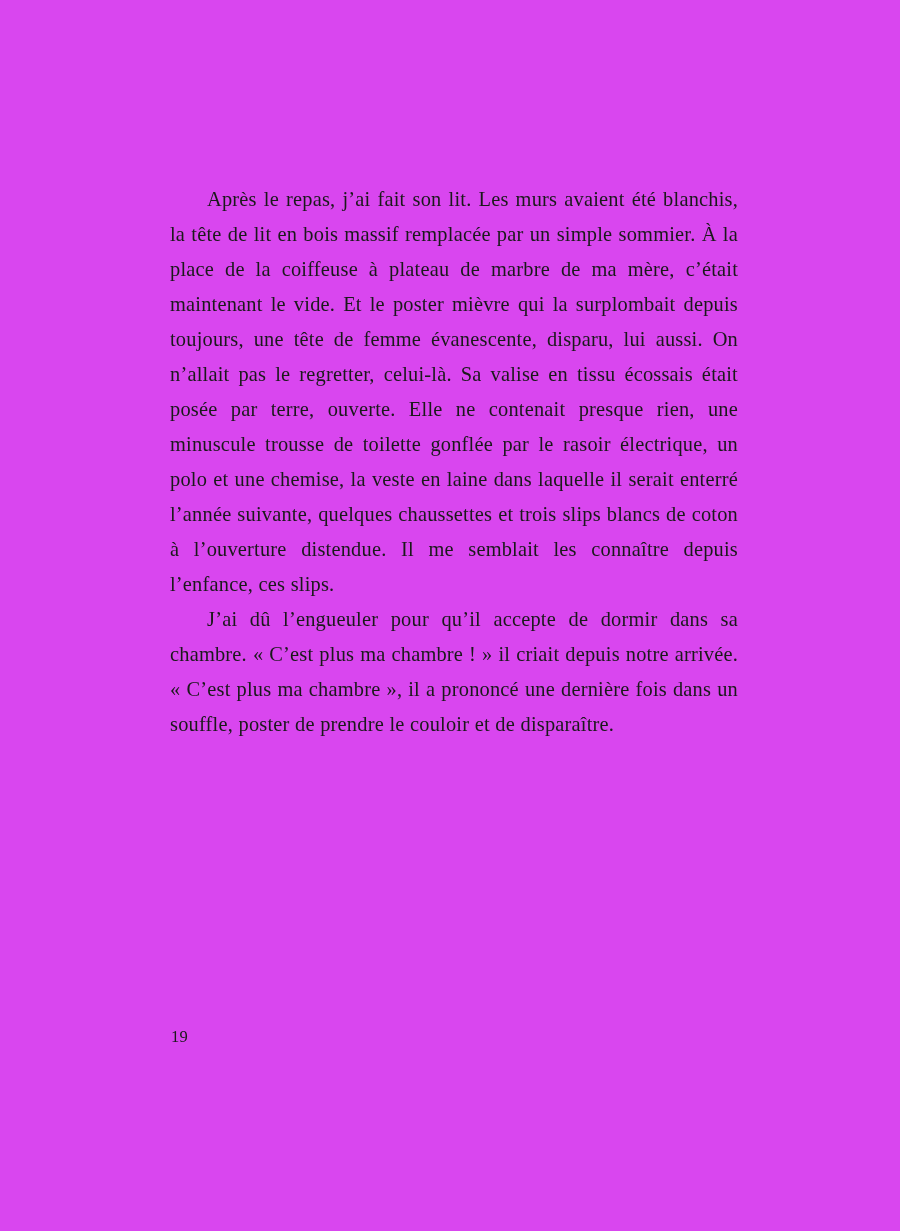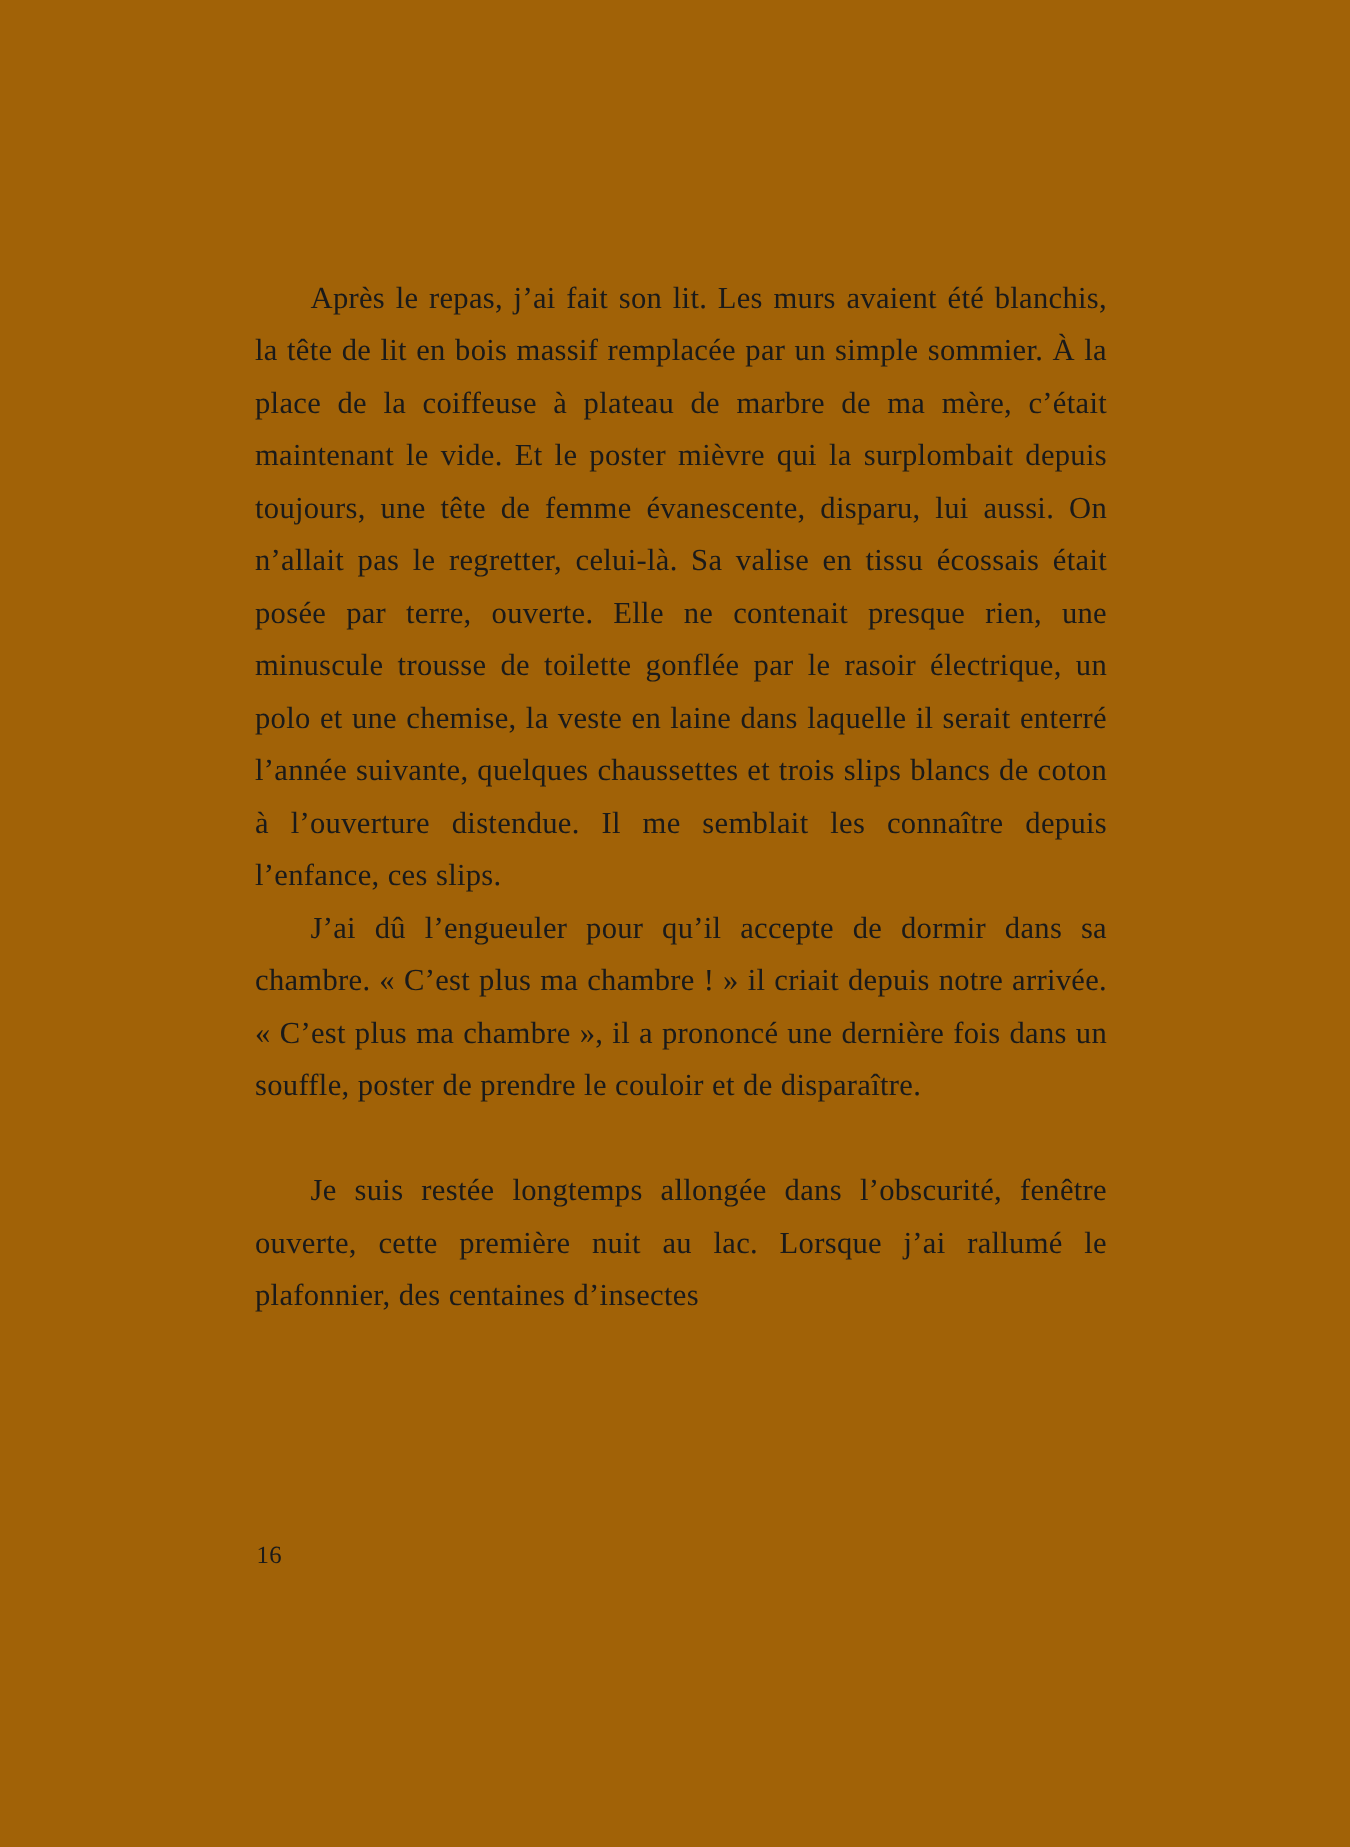--- a/index.html
+++ b/index.html
@@ -14,21 +14,21 @@
     position: relative;
     overflow: hidden;
     font-family: "Liberation Serif", "DejaVu Serif", serif;
     color: #1a1a1a;
     -webkit-font-smoothing: antialiased;
   }
 
   .page {
     position: absolute;
     inset: 0;
-    background: #a16207;
+    background: #d946ef;
   }
 
   .text-block {
     position: absolute;
     left: 170px;
     top: 182px;
     width: 568px;
   }
 
   .para {
@@ -62,19 +62,18 @@
 <body>
 
 <div class="page">
 
   <div class="text-block">
 
     <p class="para">Après le repas, j’ai fait son lit. Les murs avaient été blanchis, la tête de lit en bois massif remplacée par un simple sommier. À la place de la coiffeuse à plateau de marbre de ma mère, c’était maintenant le vide. Et le poster mièvre qui la surplombait depuis toujours, une tête de femme évanescente, disparu, lui aussi. On n’allait pas le regretter, celui-là. Sa valise en tissu écossais était posée par terre, ouverte. Elle ne contenait presque rien, une minuscule trousse de toilette gonflée par le rasoir électrique, un polo et une chemise, la veste en laine dans laquelle il serait enterré l’année suivante, quelques chaussettes et trois slips blancs de coton à l’ouverture distendue. Il me semblait les connaître depuis l’enfance, ces slips.</p>
 
     <p class="para">J’ai dû l’engueuler pour qu’il accepte de dormir dans sa chambre. « C’est plus ma chambre ! » il criait depuis notre arrivée. « C’est plus ma chambre », il a prononcé une dernière fois dans un souffle, poster de prendre le couloir et de disparaître.</p>
 
-    <p class="para spaced-before">Je suis restée longtemps allongée dans l’obscurité, fenêtre ouverte, cette première nuit au lac. Lorsque j’ai rallumé le plafonnier, des centaines d’insectes</p>
 
   </div>
 
-  <div class="folio">16</div>
+  <div class="folio">19</div>
 
 </div>
 
 </body></html>

